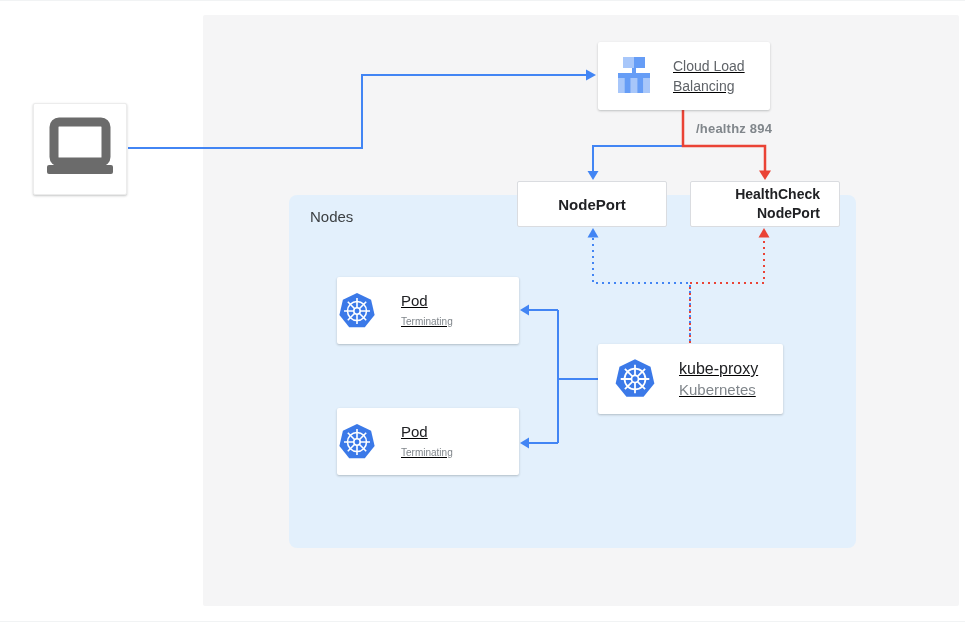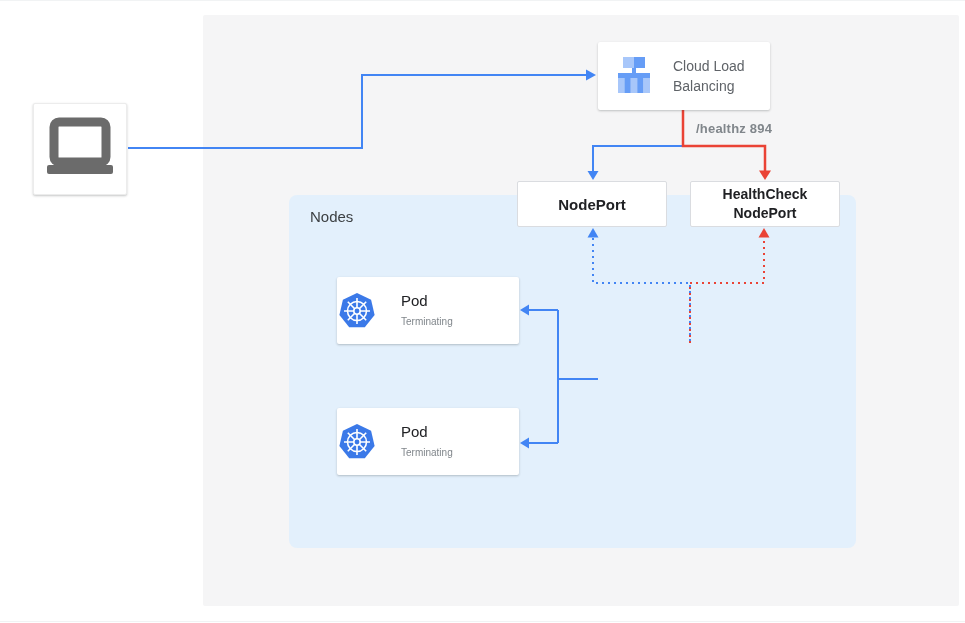--- a/index.html
+++ b/index.html
@@ -13,29 +13,29 @@
   html,body{background:#fff;}
   body{font-family:"Liberation Sans","DejaVu Sans",sans-serif;}
   .stage{position:relative;width:965px;height:623px;background:#fff;overflow:hidden;}
   .hairline{position:absolute;left:0;width:965px;height:1px;background:#f1f3f4;}
   .panel-gray{position:absolute;left:203px;top:15px;width:756px;height:591px;background:var(--panel_gray);border-radius:2px;}
   .panel-blue{position:absolute;left:289px;top:195px;width:567px;height:353px;background:var(--panel_blue);border-radius:8px;padding-left:28px;}
   .panel-blue .panel-label{position:absolute;left:21px;top:13px;font-size:15px;color:#3c4043;}
   svg.overlay{position:absolute;left:0;top:0;pointer-events:none;}
   .card{position:absolute;background:#fff;border-radius:2px;
         box-shadow:0 1px 2px rgba(60,64,67,.20),0 1px 3px rgba(60,64,67,.10);
-        display:flex;align-items:center;}
+        display:flex;align-items:center;text-decoration:underline;}
   .client-card{left:33px;top:103px;width:94px;height:92px;justify-content:center;border:1px solid #ececec;}
   .clb-card{left:598px;top:42px;width:172px;height:68px;padding-left:13px;gap:16px;}
   .clb-text{font-size:14px;line-height:20px;color:var(--text_gray);width:92px;}
   .port-box{position:absolute;width:150px;background:#fff;border:1px solid var(--border);border-radius:2px;
             display:flex;align-items:center;justify-content:center;text-align:center;
             font-weight:bold;color:var(--text_dark);}
   .nodeport-box{left:517px;top:181px;height:46px;font-size:15px;}
-  .hc-nodeport-box{left:690px;top:181px;height:46px;font-size:14px;line-height:19px;}
+  .hc-nodeport-box{left:690px;top:181px;height:46px;font-size:14px;line-height:19px;text-align:right;}
   .hc-nodeport-box span{display:block;width:110px;}
   .k8s-card{gap:24px;}
   .pod1-card{left:337px;top:277px;width:182px;height:67px;}
   .pod2-card{left:337px;top:408px;width:182px;height:67px;}
   .kproxy-card{left:598px;top:344px;width:185px;height:70px;gap:22px;padding-left:15px;}
   .k8s-title{font-size:15px;color:var(--text_dark);line-height:22px;}
   .k8s-sub{font-size:10px;color:var(--text_light_gray);line-height:20px;}
   .kproxy-card .k8s-title{font-size:16px;}
   .kproxy-card .k8s-sub{font-size:15px;}
   .healthz-label{position:absolute;left:696px;top:121px;font-size:13px;font-weight:bold;color:var(--text_light_gray);letter-spacing:.2px;}
@@ -137,14 +137,28 @@
         <circle r="3.2"></circle>
         <path d="M0 -13 V-3 M0 3 V13 M-13 0 H-3 M3 0 H13 M-9.2 -9.2 L-2.3 -2.3 M2.3 2.3 L9.2 9.2 M9.2 -9.2 L2.3 -2.3 M-2.3 2.3 L-9.2 9.2"></path>
       </g>
     </svg>
     <div>
       <div class="k8s-title">Pod</div>
       <div class="k8s-sub">Terminating</div>
     </div>
   </div>
 
+  <div class="card k8s-card kproxy-card">
+    <svg width="44" height="44" viewBox="-20 -20 40 40">
+      <polygon points="0,-18 14.1,-11.2 17.6,4 7.8,16.2 -7.8,16.2 -17.6,4 -14.1,-11.2" fill="var(--k8s_blue)"></polygon>
+      <g stroke="#fff" stroke-width="1.6" fill="none">
+        <circle r="9.5"></circle>
+        <circle r="3.2"></circle>
+        <path d="M0 -13 V-3 M0 3 V13 M-13 0 H-3 M3 0 H13 M-9.2 -9.2 L-2.3 -2.3 M2.3 2.3 L9.2 9.2 M9.2 -9.2 L2.3 -2.3 M-2.3 2.3 L-9.2 9.2"></path>
+      </g>
+    </svg>
+    <div>
+      <div class="k8s-title">kube-proxy</div>
+      <div class="k8s-sub">Kubernetes</div>
+    </div>
+  </div>
 
 </div>
 
 </body></html>

